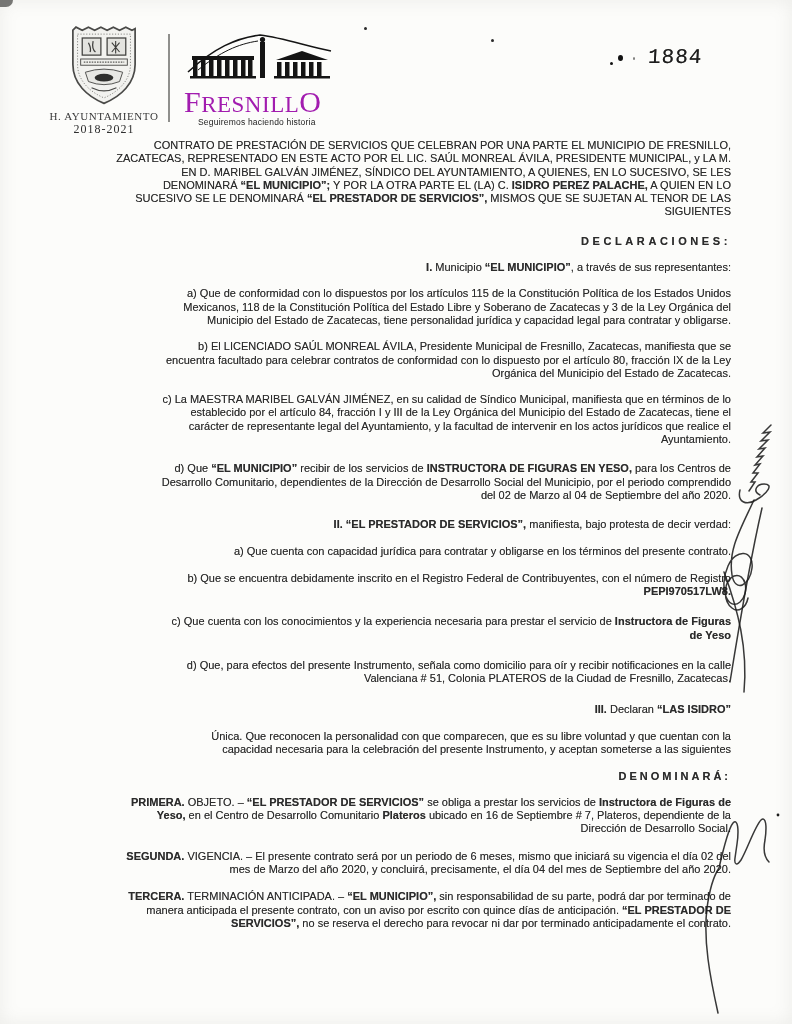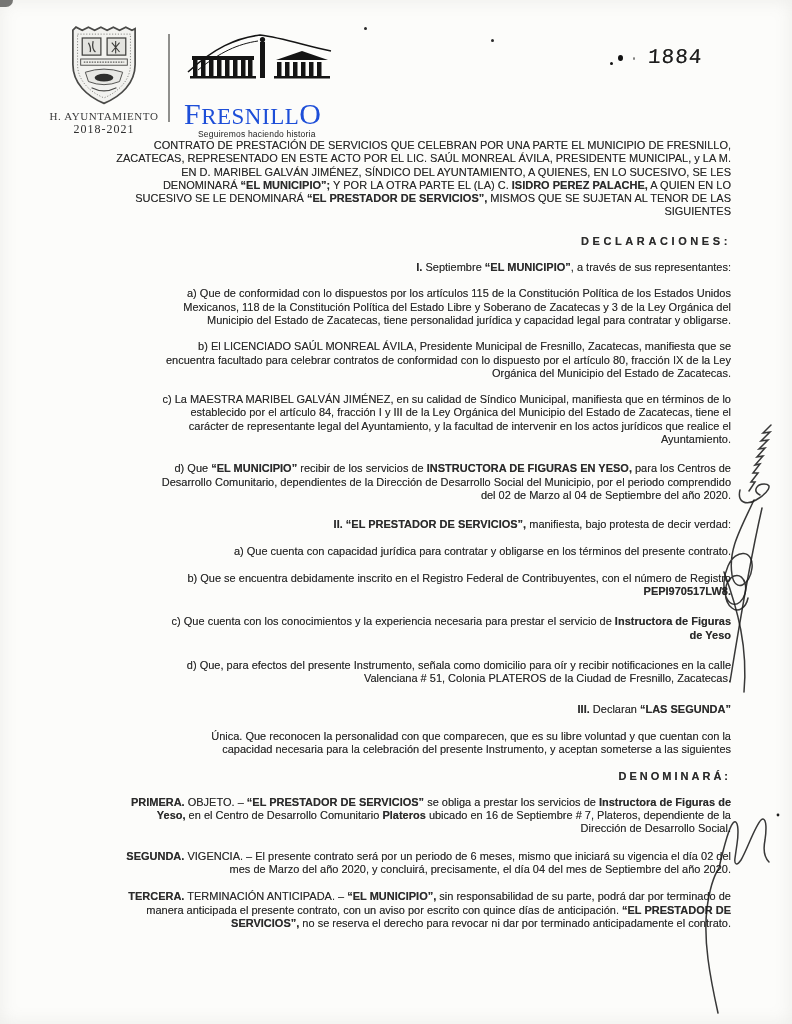--- a/index.html
+++ b/index.html
@@ -10,21 +10,21 @@
     box-shadow:inset 0 0 18px rgba(120,120,115,.12);
   }
   
   .crest{position:absolute;left:46px;top:24px;width:116px;text-align:center;}
   .crest svg{display:block;margin:0 auto;}
   .crest-cap1{font-family:"Liberation Serif",serif;font-size:11px;letter-spacing:.6px;color:#3a3a3a;margin-top:2px;}
   .crest-cap2{font-family:"Liberation Serif",serif;font-size:12px;letter-spacing:1px;color:#2e2e2e;}
   .hdr-divider{position:absolute;left:168px;top:34px;width:1.5px;height:88px;background:#8f8f8c;}
   .logo{position:absolute;left:184px;top:30px;width:160px;}
   .logo svg{display:block;}
-  .logo-title{font-family:"Liberation Serif",serif;color:#1d4ed8;line-height:1;margin-top:17px;white-space:nowrap;letter-spacing:.5px;}
+  .logo-title{font-family:"Liberation Serif",serif;color:#a21caf;line-height:1;margin-top:5px;white-space:nowrap;letter-spacing:.5px;}
   .logo-title .big{font-size:30px;}
   .logo-title .mid{font-size:23px;}
   .logo-tagline{font-size:8.5px;color:#222;margin:0 0 0 14px;letter-spacing:.2px;}
   .folio{position:absolute;left:648px;top:46px;font-family:"Liberation Mono",monospace;
          font-size:21px;color:#1d1d1d;letter-spacing:1px;transform:skewX(-3deg);
          text-shadow:0 0 .5px rgba(0,0,0,.6);}
   .ink-dot{position:absolute;border-radius:50%;background:#111;}
   .speck{position:absolute;border-radius:50%;background:#2a2a2a;}
   
   .doc{position:absolute;left:113px;top:139px;width:618px;
@@ -103,31 +103,31 @@
   </div>
 
   <div class="ink-dot" style="left:610px;top:62px;width:3px;height:3px;"></div>
   <div class="ink-dot" style="left:618px;top:55px;width:5px;height:6px;"></div>
   <div class="ink-dot" style="left:633px;top:57px;width:2px;height:3px;opacity:.55;"></div>
   <div class="folio">1884</div>
 
   <div class="doc">
     <div class="p mb16"><span>CONTRATO DE PRESTACIÓN DE SERVICIOS QUE CELEBRAN POR UNA PARTE EL MUNICIPIO DE FRESNILLO, ZACATECAS, REPRESENTADO EN ESTE ACTO POR EL LIC. SAÚL MONREAL ÁVILA, PRESIDENTE MUNICIPAL, y LA M. EN D. MARIBEL GALVÁN JIMÉNEZ, SÍNDICO DEL AYUNTAMIENTO, A QUIENES, EN LO SUCESIVO, SE LES DENOMINARÁ </span><span class="b">“EL MUNICIPIO”;</span><span> Y POR LA OTRA PARTE EL (LA) C. </span><span class="b">ISIDRO PEREZ PALACHE,</span><span> A QUIEN EN LO SUCESIVO SE LE DENOMINARÁ </span><span class="b">“EL PRESTADOR DE SERVICIOS”,</span><span> MISMOS QUE SE SUJETAN AL TENOR DE LAS SIGUIENTES</span></div>
     <div class="p h-spaced">DECLARACIONES:</div>
-    <div class="p"><span class="b">I.</span><span> Septiembre </span><span class="b">“EL MUNICIPIO”</span><span>, a través de sus representantes:</span></div>
+    <div class="p"><span class="b">I.</span><span> Municipio </span><span class="b">“EL MUNICIPIO”</span><span>, a través de sus representantes:</span></div>
     <div class="p ind"><span>a) Que de conformidad con lo dispuestos por los artículos 115 de la Constitución Política de los Estados Unidos Mexicanos, 118 de la Constitución Política del Estado Libre y Soberano de Zacatecas y 3 de la Ley Orgánica del Municipio del Estado de Zacatecas, tiene personalidad jurídica y capacidad legal para contratar y obligarse.</span></div>
     <div class="p ind"><span>b) El LICENCIADO SAÚL MONREAL ÁVILA, Presidente Municipal de Fresnillo, Zacatecas, manifiesta que se encuentra facultado para celebrar contratos de conformidad con lo dispuesto por el artículo 80, fracción IX de la Ley Orgánica del Municipio del Estado de Zacatecas.</span></div>
     <div class="p ind mb16"><span>c) La MAESTRA MARIBEL GALVÁN JIMÉNEZ, en su calidad de Síndico Municipal, manifiesta que en términos de lo establecido por el artículo 84, fracción I y III de la Ley Orgánica del Municipio del Estado de Zacatecas, tiene el carácter de representante legal del Ayuntamiento, y la facultad de intervenir en los actos jurídicos que realice el Ayuntamiento.</span></div>
     <div class="p ind mb16"><span>d) Que </span><span class="b">“EL MUNICIPIO”</span><span> recibir de los servicios de </span><span class="b">INSTRUCTORA DE FIGURAS EN YESO,</span><span> para los Centros de Desarrollo Comunitario, dependientes de la Dirección de Desarrollo Social del Municipio, por el periodo comprendido del 02 de Marzo al 04 de Septiembre del año 2020.</span></div>
     <div class="p"><span class="b">II. “EL PRESTADOR DE SERVICIOS”,</span><span> manifiesta, bajo protesta de decir verdad:</span></div>
     <div class="p ind mb14"><span>a) Que cuenta con capacidad jurídica para contratar y obligarse en los términos del presente contrato.</span></div>
     <div class="p ind mb17"><span>b) Que se encuentra debidamente inscrito en el Registro Federal de Contribuyentes, con el número de Registro </span><span class="b">PEPI970517LW8.</span></div>
     <div class="p ind mb17"><span>c) Que cuenta con los conocimientos y la experiencia necesaria para prestar el servicio de </span><span class="b">Instructora de Figuras de Yeso</span></div>
     <div class="p ind mb17"><span>d) Que, para efectos del presente Instrumento, señala como domicilio para oír y recibir notificaciones en la calle Valenciana # 51, Colonia PLATEROS de la Ciudad de Fresnillo, Zacatecas.</span></div>
-    <div class="p mb14"><span class="b">III.</span><span> Declaran </span><span class="b">“LAS SEGUNDA”</span></div>
+    <div class="p mb14"><span class="b">III.</span><span> Declaran </span><span class="b">“LAS ISIDRO”</span></div>
     <div class="p ind"><span>Única. Que reconocen la personalidad con que comparecen, que es su libre voluntad y que cuentan con la capacidad necesaria para la celebración del presente Instrumento, y aceptan someterse a las siguientes</span></div>
     <div class="p center">DENOMINARÁ:</div>
     <div class="p mb14"><span class="b">PRIMERA.</span><span> OBJETO. – </span><span class="b">“EL PRESTADOR DE SERVICIOS”</span><span> se obliga a prestar los servicios de </span><span class="b">Instructora de Figuras de Yeso,</span><span> en el Centro de Desarrollo Comunitario </span><span class="b">Plateros</span><span> ubicado en 16 de Septiembre # 7, Plateros, dependiente de la Dirección de Desarrollo Social.</span></div>
     <div class="p mb14"><span class="b">SEGUNDA.</span><span> VIGENCIA. – El presente contrato será por un periodo de 6 meses, mismo que iniciará su vigencia el día 02 del mes de Marzo del año 2020, y concluirá, precisamente, el día 04 del mes de Septiembre del año 2020.</span></div>
     <div class="p"><span class="b">TERCERA.</span><span> TERMINACIÓN ANTICIPADA. – </span><span class="b">“EL MUNICIPIO”,</span><span> sin responsabilidad de su parte, podrá dar por terminado de manera anticipada el presente contrato, con un aviso por escrito con quince días de anticipación. </span><span class="b">“EL PRESTADOR DE SERVICIOS”,</span><span> no se reserva el derecho para revocar ni dar por terminado anticipadamente el contrato.</span></div>
   </div>
 
   <svg class="sig" style="left:688px;top:390px;" width="100" height="320" viewBox="0 0 100 320">
     <path d="M83,35 l-8,8 l7,-1 l-9,9 l7,-1 l-9,9 l6,-1 l-8,9 l6,-1 l-8,9 l5,-1 l-7,9 l5,0 l-7,9 l4,0 l-6,9"></path>
     <path d="M52,100 c-3,12 6,16 16,10 c12,-7 18,-16 8,-16 c-7,0 -12,7 -4,11"></path>

